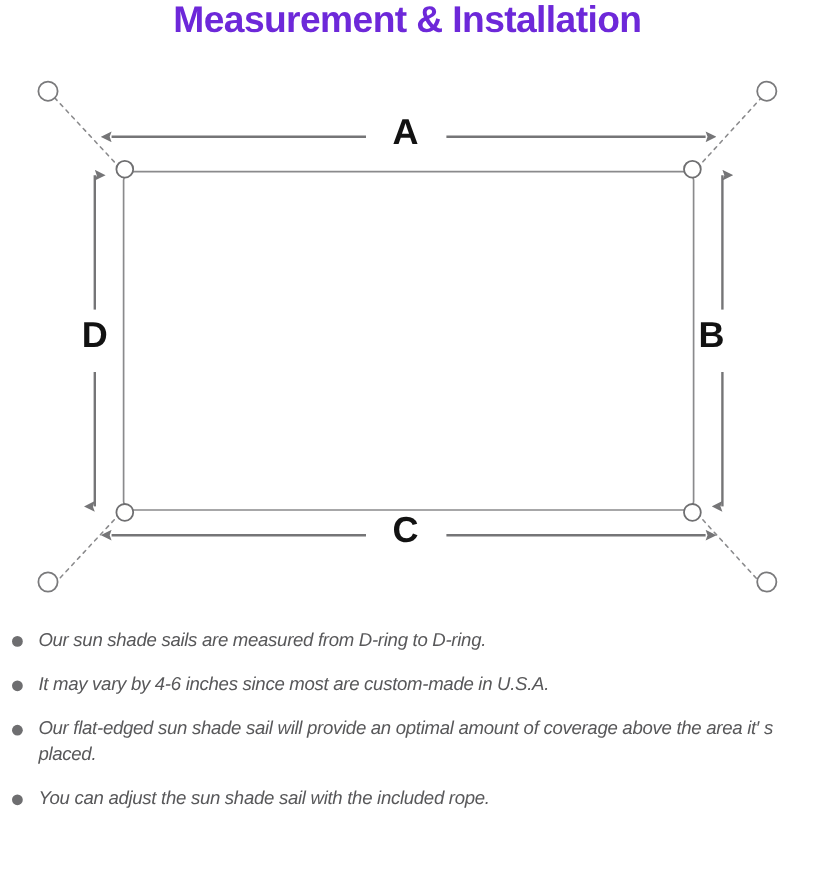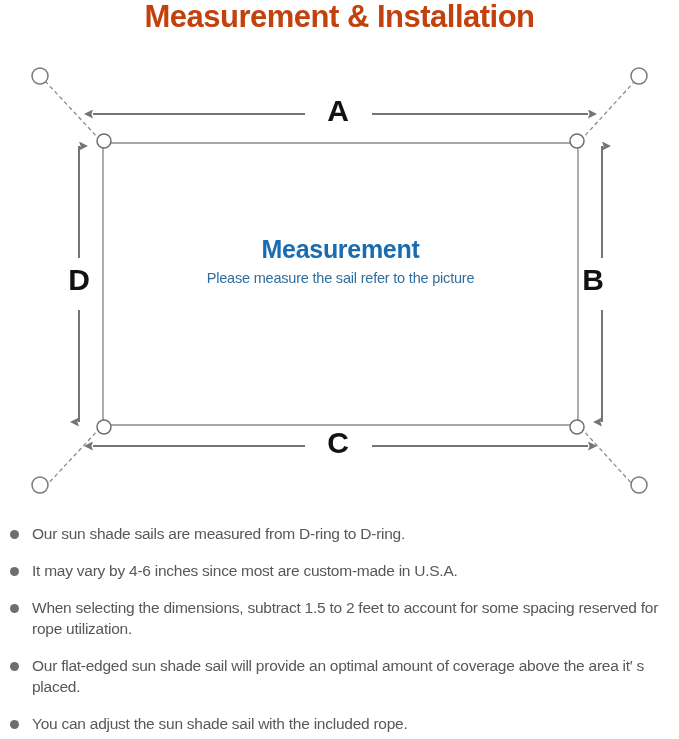--- a/index.html
+++ b/index.html
@@ -15,21 +15,21 @@
 
   
   .title{
     position:absolute;
     left:0;top:-1px;
     width:679px;
     text-align:center;
     font-size:31px;
     font-weight:bold;
     letter-spacing:-0.5px;
-    color:#c2410c;
+    color:#6d28d9;
     font-family:"Liberation Sans", sans-serif;
   }
 
   
   .diagram{
     position:absolute;
     left:0;top:52px;
     width:679px;height:460px;
   }
   .diagram svg{display:block;}
@@ -90,21 +90,21 @@
     font-family:"Liberation Sans", sans-serif;
   }
   .note:last-child{margin-bottom:0;}
   .note .bullet{
     position:absolute;
     left:10px;top:6px;
     width:9px;height:9px;
     border-radius:50%;
     background:#6e6e70;
   }
-  .note .note-text{display:block;padding-right:20px;}
+  .note .note-text{display:block;padding-right:20px;font-style:italic;}
 </style>
 </head>
 <body>
 
 <div id="page">
 
   <div class="title">Measurement &amp; Installation</div>
 
   <div class="diagram">
     <svg width="679" height="460" viewBox="0 0 679 460" xmlns="http://www.w3.org/2000/svg">
@@ -163,45 +163,37 @@
         <line x1="79" y1="258" x2="79" y2="370" marker-end="url(#arrowD)"></line>
       </g>
 
       <g stroke="#757577" stroke-width="2" fill="none">
         <line x1="602" y1="94" x2="602" y2="206" marker-start="url(#arrowU)"></line>
         <line x1="602" y1="258" x2="602" y2="370" marker-end="url(#arrowD)"></line>
       </g>
     </svg>
   </div>
 
-  <div class="center-block">
-    <div class="center-title">Measurement</div>
-    <div class="center-sub">Please measure the sail refer to the picture</div>
-  </div>
 
   <div class="dim" id="dim-a">A</div>
   <div class="dim" id="dim-b">B</div>
   <div class="dim" id="dim-c">C</div>
   <div class="dim" id="dim-d">D</div>
 
   <div class="notes">
     <div class="note">
       <span class="bullet"></span>
       <span class="note-text">Our sun shade sails are measured from D-ring to D-ring.</span>
     </div>
     <div class="note">
       <span class="bullet"></span>
       <span class="note-text">It may vary by 4-6 inches since most are custom-made in U.S.A.</span>
     </div>
     <div class="note">
       <span class="bullet"></span>
-      <span class="note-text">When selecting the dimensions, subtract 1.5 to 2 feet to account for some spacing reserved for rope utilization.</span>
-    </div>
-    <div class="note">
-      <span class="bullet"></span>
       <span class="note-text">Our flat-edged sun shade sail will provide an optimal amount of coverage above the area it′ s placed.</span>
     </div>
     <div class="note">
       <span class="bullet"></span>
       <span class="note-text">You can adjust the sun shade sail with the included rope.</span>
     </div>
   </div>
 
 </div>
 

